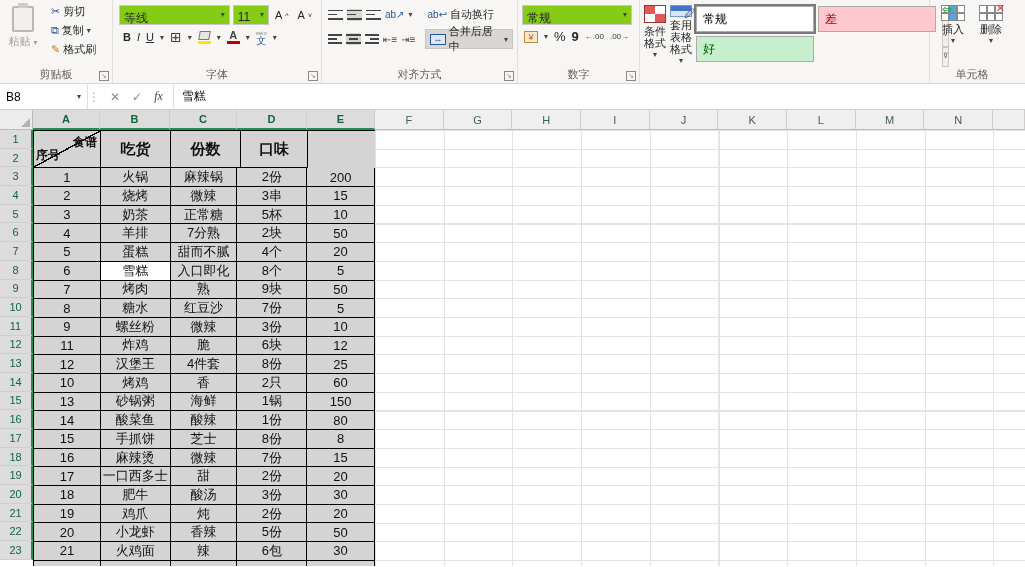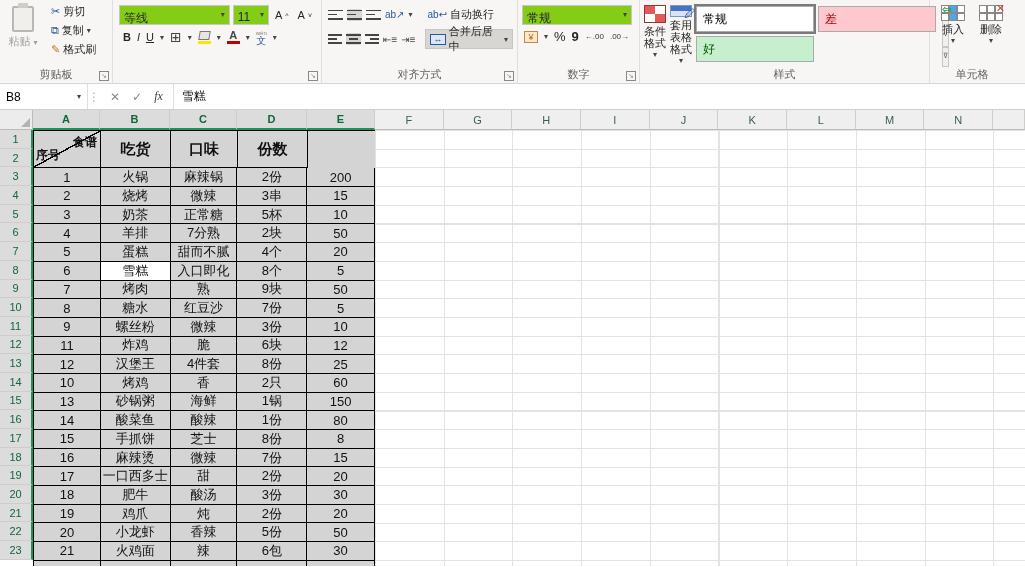--- a/index.html
+++ b/index.html
@@ -169,20 +169,21 @@
           <span style="font-size:11px;line-height:9px;font-weight:bold;color:#444">A</span>
           <span class="colorbar" style="background:#c00000"></span>
         </span>
         <span class="caret">▾</span>
       <span class="phon">
           <small>wén</small>
           <span>文</span>
         </span>
         <span class="caret">▾</span>
     </div>
+    <div class="rgroup-label">字体</div>
     <div class="launcher">↘</div>
   </div>
 
   <div class="rgroup g-align">
     <div class="alrow">
       <span class="lines l-left">
           <i></i>
           <i></i>
           <i></i>
         </span>
@@ -268,21 +269,20 @@
     <div class="gallery">
         <div class="gcell selected" style="background: rgb(255, 255, 255); color: rgb(0, 0, 0);">常规</div>
         <div class="gcell" style="background: rgb(255, 199, 206); color: rgb(156, 0, 6);">差</div>
         <div class="gcell" style="background: rgb(198, 239, 206); color: rgb(0, 97, 0);">好</div>
       </div>
     <div class="gscroll">
       <span>˄</span>
       <span>˅</span>
       <span>⊽</span>
     </div>
-    <div class="rgroup-label">样式</div>
   </div>
 
   <div class="rgroup g-cells">
     <div class="bigbtn ins" style="width:40px">
       <span class="cellicon iconmark">
           <b></b>
           <b></b>
           <b></b>
           <b></b>
           <b></b>
@@ -367,22 +367,22 @@
         <div class="rhcell" style="height: 18.7px;">23</div>
       </div>
     <div class="gridlines" style="left: 375px; right: 0px; background: repeating-linear-gradient(rgb(227, 227, 227) 0px, rgb(227, 227, 227) 1px, transparent 1px, transparent 18.7px), repeating-linear-gradient(to right, rgb(227, 227, 227) 0px, rgb(227, 227, 227) 1px, transparent 1px, transparent 68.7px);"></div>
     <div class="table" style="width: 342px;">
         <div class="trow" style="height: 37.4px;">
           <div class="tcell hdr diag" style="width: 67px;">
             <span class="dtop">食谱</span>
             <span class="dbot">序号</span>
           </div>
           <div class="tcell hdr" style="width: 70px;">吃货</div>
+          <div class="tcell hdr" style="width: 70px;">份数</div>
           <div class="tcell hdr" style="width: 67px;">口味</div>
-          <div class="tcell hdr" style="width: 70px;">份数</div>
         </div>
         <div class="trow" style="height: 18.7px;">
           <div class="tcell" style="width: 67px;">1</div>
           <div class="tcell" style="width: 70px; text-align: center;">火锅</div>
           <div class="tcell" style="width: 67px;">麻辣锅</div>
           <div class="tcell" style="width: 70px;">2份</div>
           <div class="tcell" style="width: 68px;">200</div>
         </div>
         <div class="trow" style="height: 18.7px;">
           <div class="tcell" style="width: 67px;">2</div>

